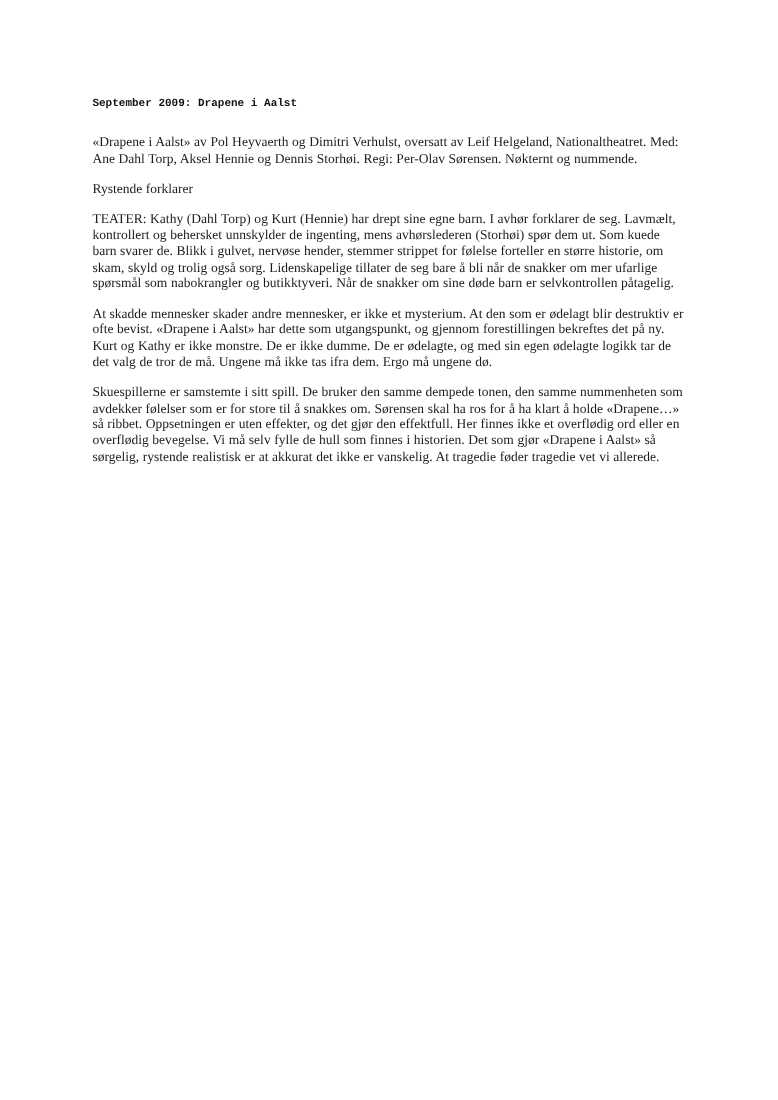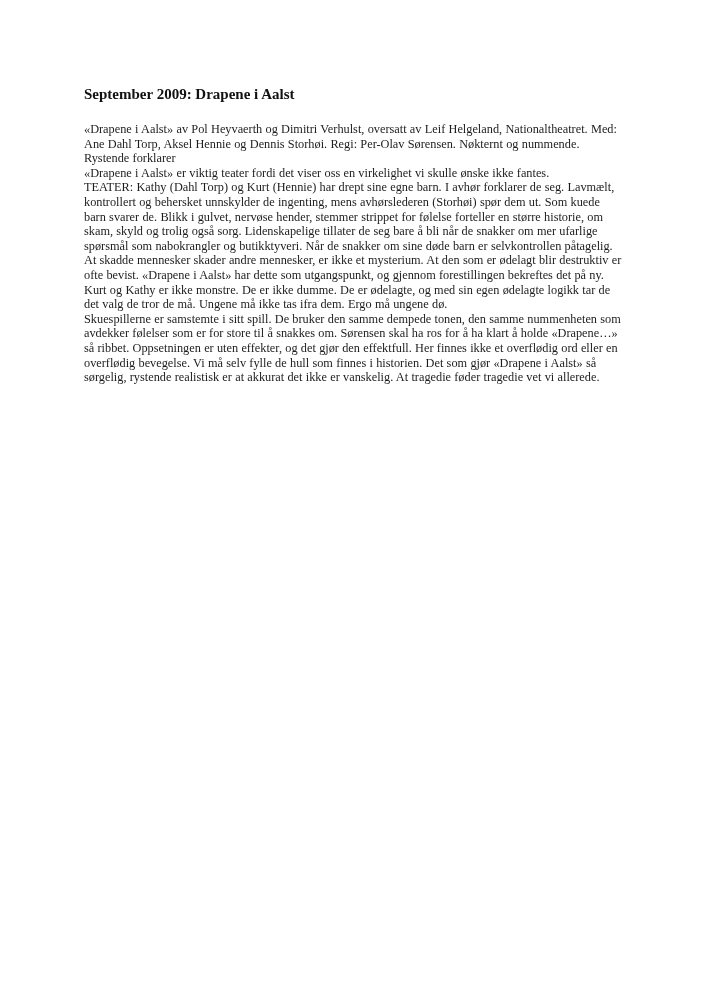--- a/index.html
+++ b/index.html
@@ -20,50 +20,50 @@
     height: 1000px;
     background: #ffffff;
   }
   .content {
     position: absolute;
     left: 84px;
     top: 86px;
     width: 540px;
   }
   .article-title {
-    font-size: 15px;
+    font-size: 10px;
     line-height: 17px;
     font-weight: bold;
     margin: 0 0 19px 0;
     color: #111111;
+    font-family: Liberation Mono, monospace;
   }
   .para {
     font-size: 12.3px;
     line-height: 14.6px;
-    margin: 0 0;
+    margin: 13px 0;
     text-align: left;
     word-spacing: 0.2px;
   }
   .para:first-of-type {
     margin-top: 0;
   }
 </style>
 </head>
 <body>
 
 <div class="page">
   <div class="content">
     <h1 class="article-title">September 2009: Drapene i Aalst</h1>
 
     <p class="para">«Drapene i Aalst» av Pol Heyvaerth og Dimitri Verhulst, oversatt av Leif Helgeland, Nationaltheatret. Med: Ane Dahl Torp, Aksel Hennie og Dennis Storhøi. Regi: Per-Olav Sørensen. Nøkternt og nummende.</p>
 
     <p class="para">Rystende forklarer</p>
 
 
-    <p class="para">«Drapene i Aalst» er viktig teater fordi det viser oss en virkelighet vi skulle ønske ikke fantes.</p>
 
     <p class="para">TEATER: Kathy (Dahl Torp) og Kurt (Hennie) har drept sine egne barn. I avhør forklarer de seg. Lavmælt, kontrollert og behersket unnskylder de ingenting, mens avhørslederen (Storhøi) spør dem ut. Som kuede barn svarer de. Blikk i gulvet, nervøse hender, stemmer strippet for følelse forteller en større historie, om skam, skyld og trolig også sorg. Lidenskapelige tillater de seg bare å bli når de snakker om mer ufarlige spørsmål som nabokrangler og butikktyveri. Når de snakker om sine døde barn er selvkontrollen påtagelig.</p>
 
     <p class="para">At skadde mennesker skader andre mennesker, er ikke et mysterium. At den som er ødelagt blir destruktiv er ofte bevist. «Drapene i Aalst» har dette som utgangspunkt, og gjennom forestillingen bekreftes det på ny. Kurt og Kathy er ikke monstre. De er ikke dumme. De er ødelagte, og med sin egen ødelagte logikk tar de det valg de tror de må. Ungene må ikke tas ifra dem. Ergo må ungene dø.</p>
 
     <p class="para">Skuespillerne er samstemte i sitt spill. De bruker den samme dempede tonen, den samme nummenheten som avdekker følelser som er for store til å snakkes om. Sørensen skal ha ros for å ha klart å holde «Drapene…» så ribbet. Oppsetningen er uten effekter, og det gjør den effektfull. Her finnes ikke et overflødig ord eller en overflødig bevegelse. Vi må selv fylle de hull som finnes i historien. Det som gjør «Drapene i Aalst» så sørgelig, rystende realistisk er at akkurat det ikke er vanskelig. At tragedie føder tragedie vet vi allerede.</p>
 
   </div>
 </div>
 

